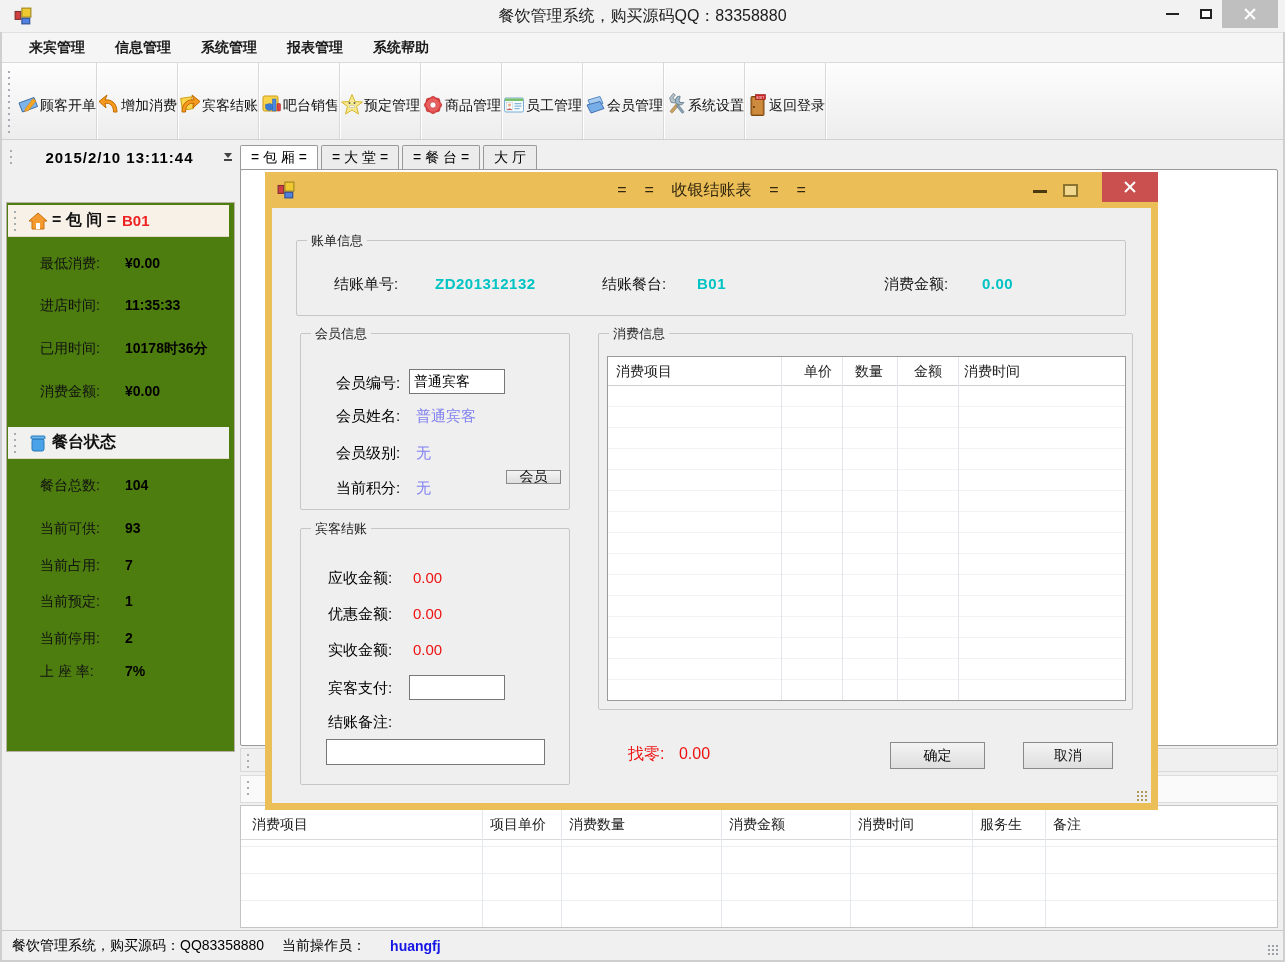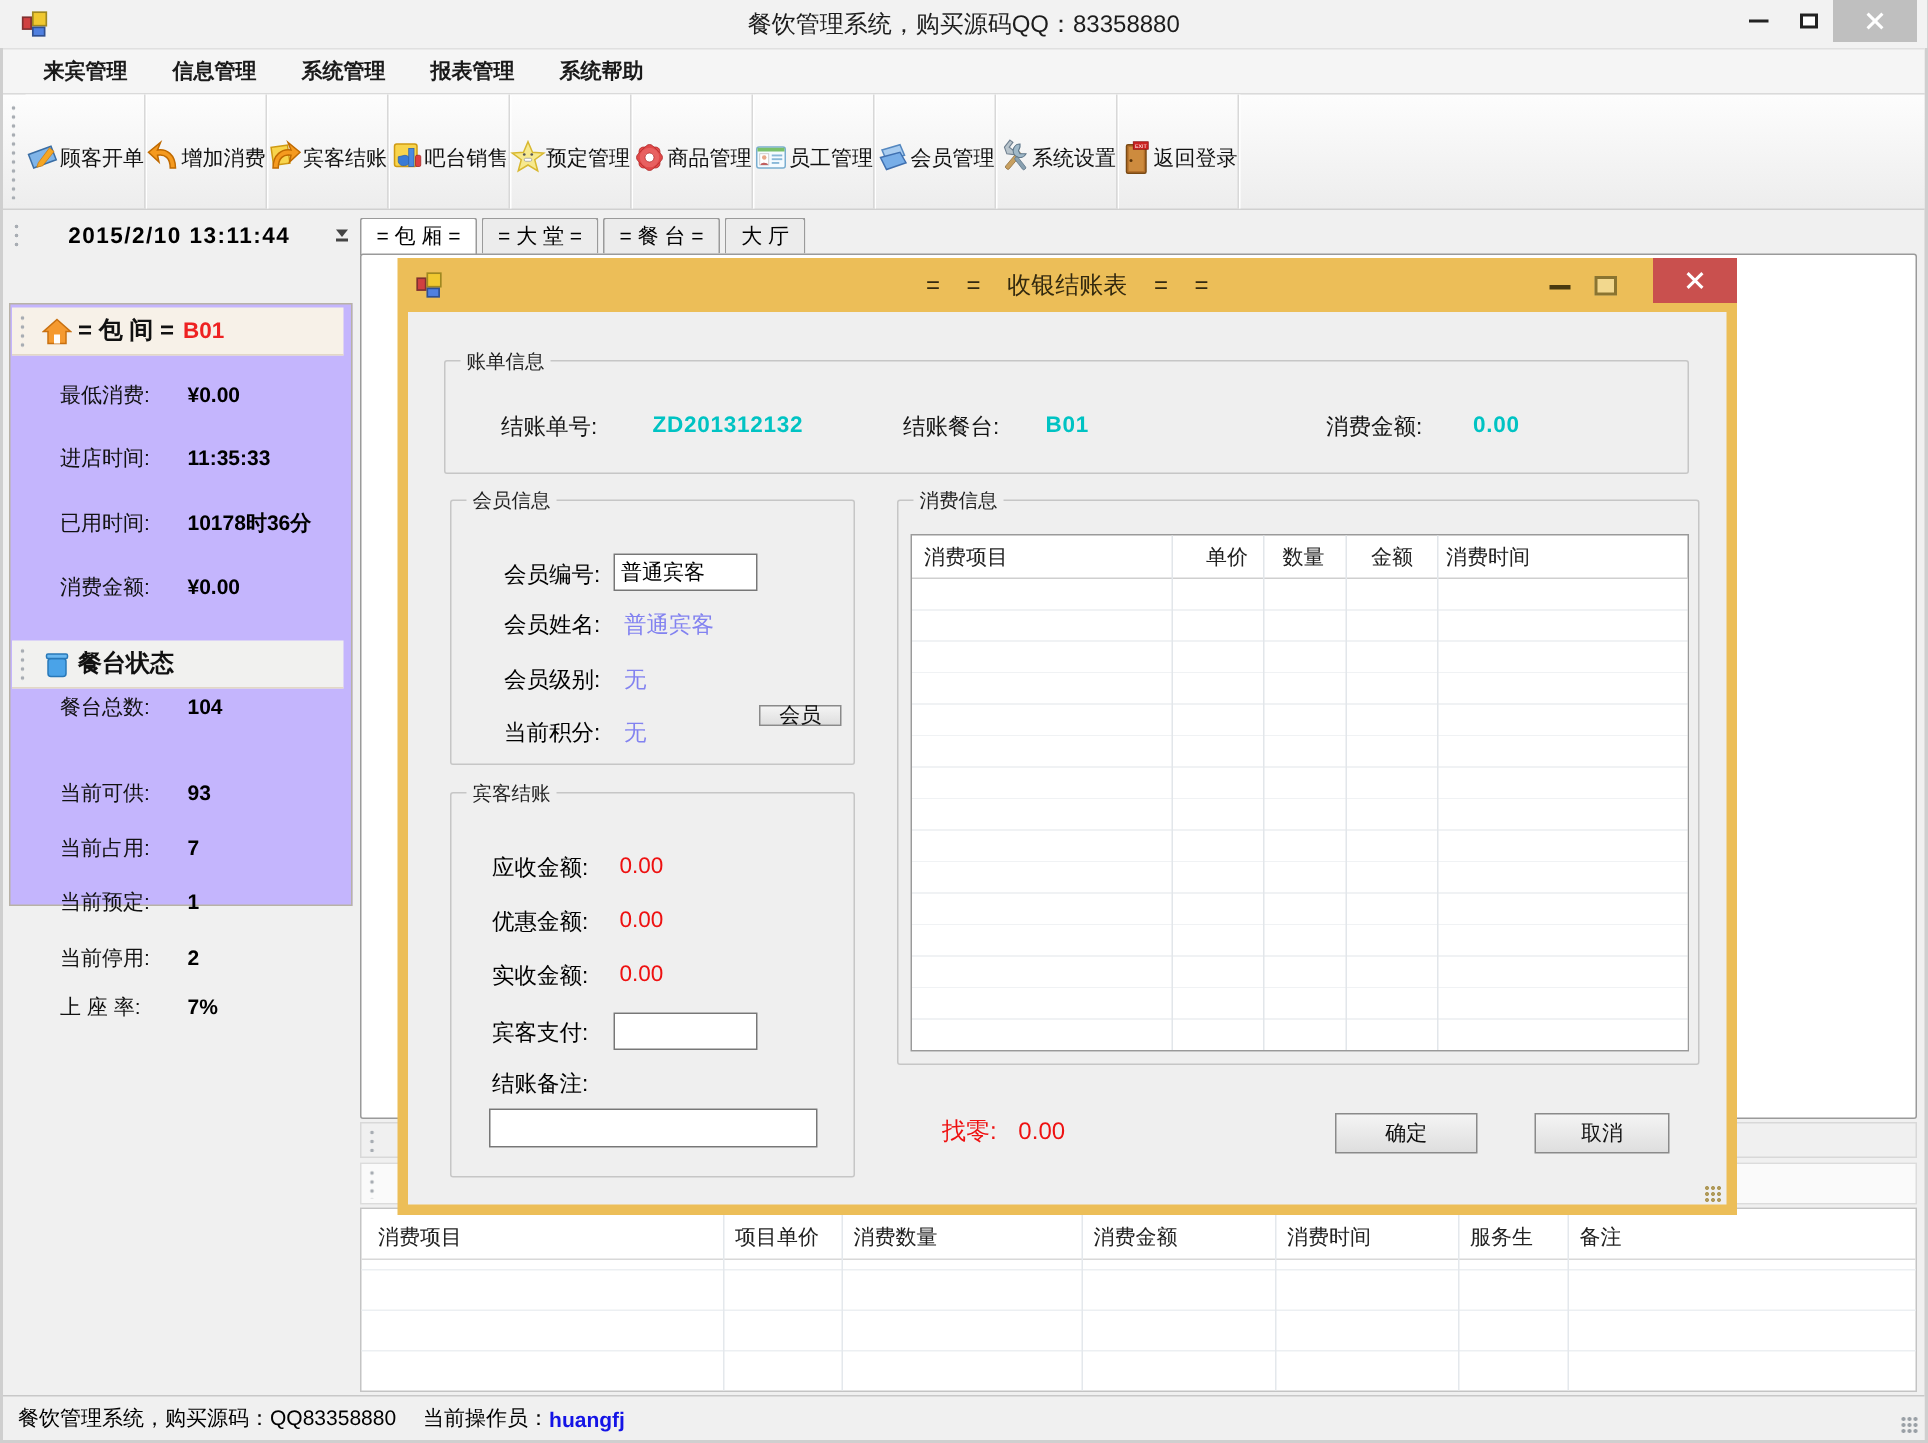--- a/index.html
+++ b/index.html
@@ -43,21 +43,21 @@
             background:#f0f0f0; }
   .datebar .dgrip{ height:18px; }
   .datetext{ flex:1; text-align:center; font-weight:700; font-size:15px; color:#000; letter-spacing:1px; }
   .dropbtn{ width:14px; height:18px; margin-right:2px; display:flex; flex-direction:column; align-items:center; justify-content:center; cursor:default; }
   .dropbtn .tri{ width:0; height:0; border-left:4px solid transparent; border-right:4px solid transparent; border-top:5px solid #444; }
   .dropbtn .bar{ width:8px; height:2px; background:#444; margin-top:1px; }
 
   .statetab{ position:absolute; left:2px; top:28px; width:78px; height:30px; background:#fff;
              border:1px solid #9a9a9a; border-bottom:none; border-radius:3px 3px 0 0;
              font-size:16px; font-weight:700; display:flex; align-items:center; justify-content:center; white-space:pre;margin-top:32px; }
-  .sidepanel{ position:absolute; left:2px; top:57px; width:229px; height:402px; background:#c4b5fd;
+  .sidepanel{ position:absolute; left:2px; top:57px; width:229px; height:550px; background:#4d7c0f;
               border:1px solid #b8b2a6; }
   .sidehdr{ position:absolute; left:1px; width:221px; height:32px; display:flex; align-items:center;
             border-bottom:1px solid #e2d8c6; }
   .sidehdr .hgrip{ height:24px; }
   .hdr1{ top:2px; background:#f7f1e8; }
   .hdr2{ top:224px; background:#f1f1ef; }
   .sidehdr svg{ width:20px; height:20px; margin:0 4px 0 6px; }
   .hdr-text{ font-size:16px; font-weight:700; color:#111; white-space:pre; }
   .hdr-code{ font-size:15px; font-weight:700; margin-left:6px; }
   .statrow{ position:absolute; left:0; width:225px; height:20px; }
@@ -80,21 +80,21 @@
   .grid{ position:absolute; left:0; top:660px; width:1038px; height:123px; background:#fff;
          border:1px solid #c4c4c4; }
   .grid .ghead{ position:absolute; top:10px; font-size:14px; color:#222; white-space:nowrap; }
   .gheadline{ position:absolute; left:0; top:33px; width:1036px; height:1px; background:#d8d8d8; }
   .growline{ position:absolute; left:0; width:1036px; height:1px; background:#eceff2; }
   .gcol{ position:absolute; top:0; width:1px; height:121px; background:#e4e8ec; }
 
   .statusbar{ position:absolute; left:2px; top:930px; width:1281px; height:30px; background:#f0f0f0;
               border-top:1px solid #c8c8c8; display:flex; align-items:center; padding-left:10px; font-size:14px; }
   .statusbar .op-label{ margin-left:18px; }
-  .statusbar .op-value{ margin-left:0; font-weight:700; }
+  .statusbar .op-value{ margin-left:24px; font-weight:700; }
   .sizegrip{ position:absolute; right:4px; bottom:4px; width:12px; height:12px;
              background-image:radial-gradient(circle,#9aa0a6 1.2px,transparent 1.5px); background-size:4px 4px; }
 
   
   .dialog{ position:absolute; left:265px; top:172px; width:893px; height:638px; background:#ecbe58; z-index:10; }
   .dlg-title{ position:absolute; left:0; top:0; width:893px; height:36px; }
   .dlg-title .dicon{ position:absolute; left:12px; top:9px; width:18px; height:18px; }
   .dlg-title .dtext{ position:absolute; left:0; right:0; top:8px; text-align:center; font-size:16px;
                      color:#33290f; white-space:pre; }
   .dlg-min{ position:absolute; left:768px; top:18px; width:14px; height:0; border-bottom:3px solid #4a3a10; }
@@ -289,21 +289,21 @@
 
       <div class="sidehdr hdr2">
         <div class="vgrip hgrip"></div>
         <svg viewBox="0 0 20 20">
           <rect x="4" y="6" width="12" height="12" rx="2" fill="#4aa3e8" stroke="#2878b8"></rect>
           <rect x="3" y="3" width="14" height="3" rx="1" fill="#6ab8f0" stroke="#2878b8"></rect>
         </svg>
         <span class="hdr-text">餐台状态</span>
       </div>
 
-      <div class="statrow" style="top:260px">
+      <div class="statrow" style="top:274px">
         <span class="lbl">餐台总数:</span>
         <span class="val">104</span>
       </div>
       <div class="statrow" style="top:317px">
         <span class="lbl">当前可供:</span>
         <span class="val">93</span>
       </div>
       <div class="statrow" style="top:354px">
         <span class="lbl">当前占用:</span>
         <span class="val">7</span>

